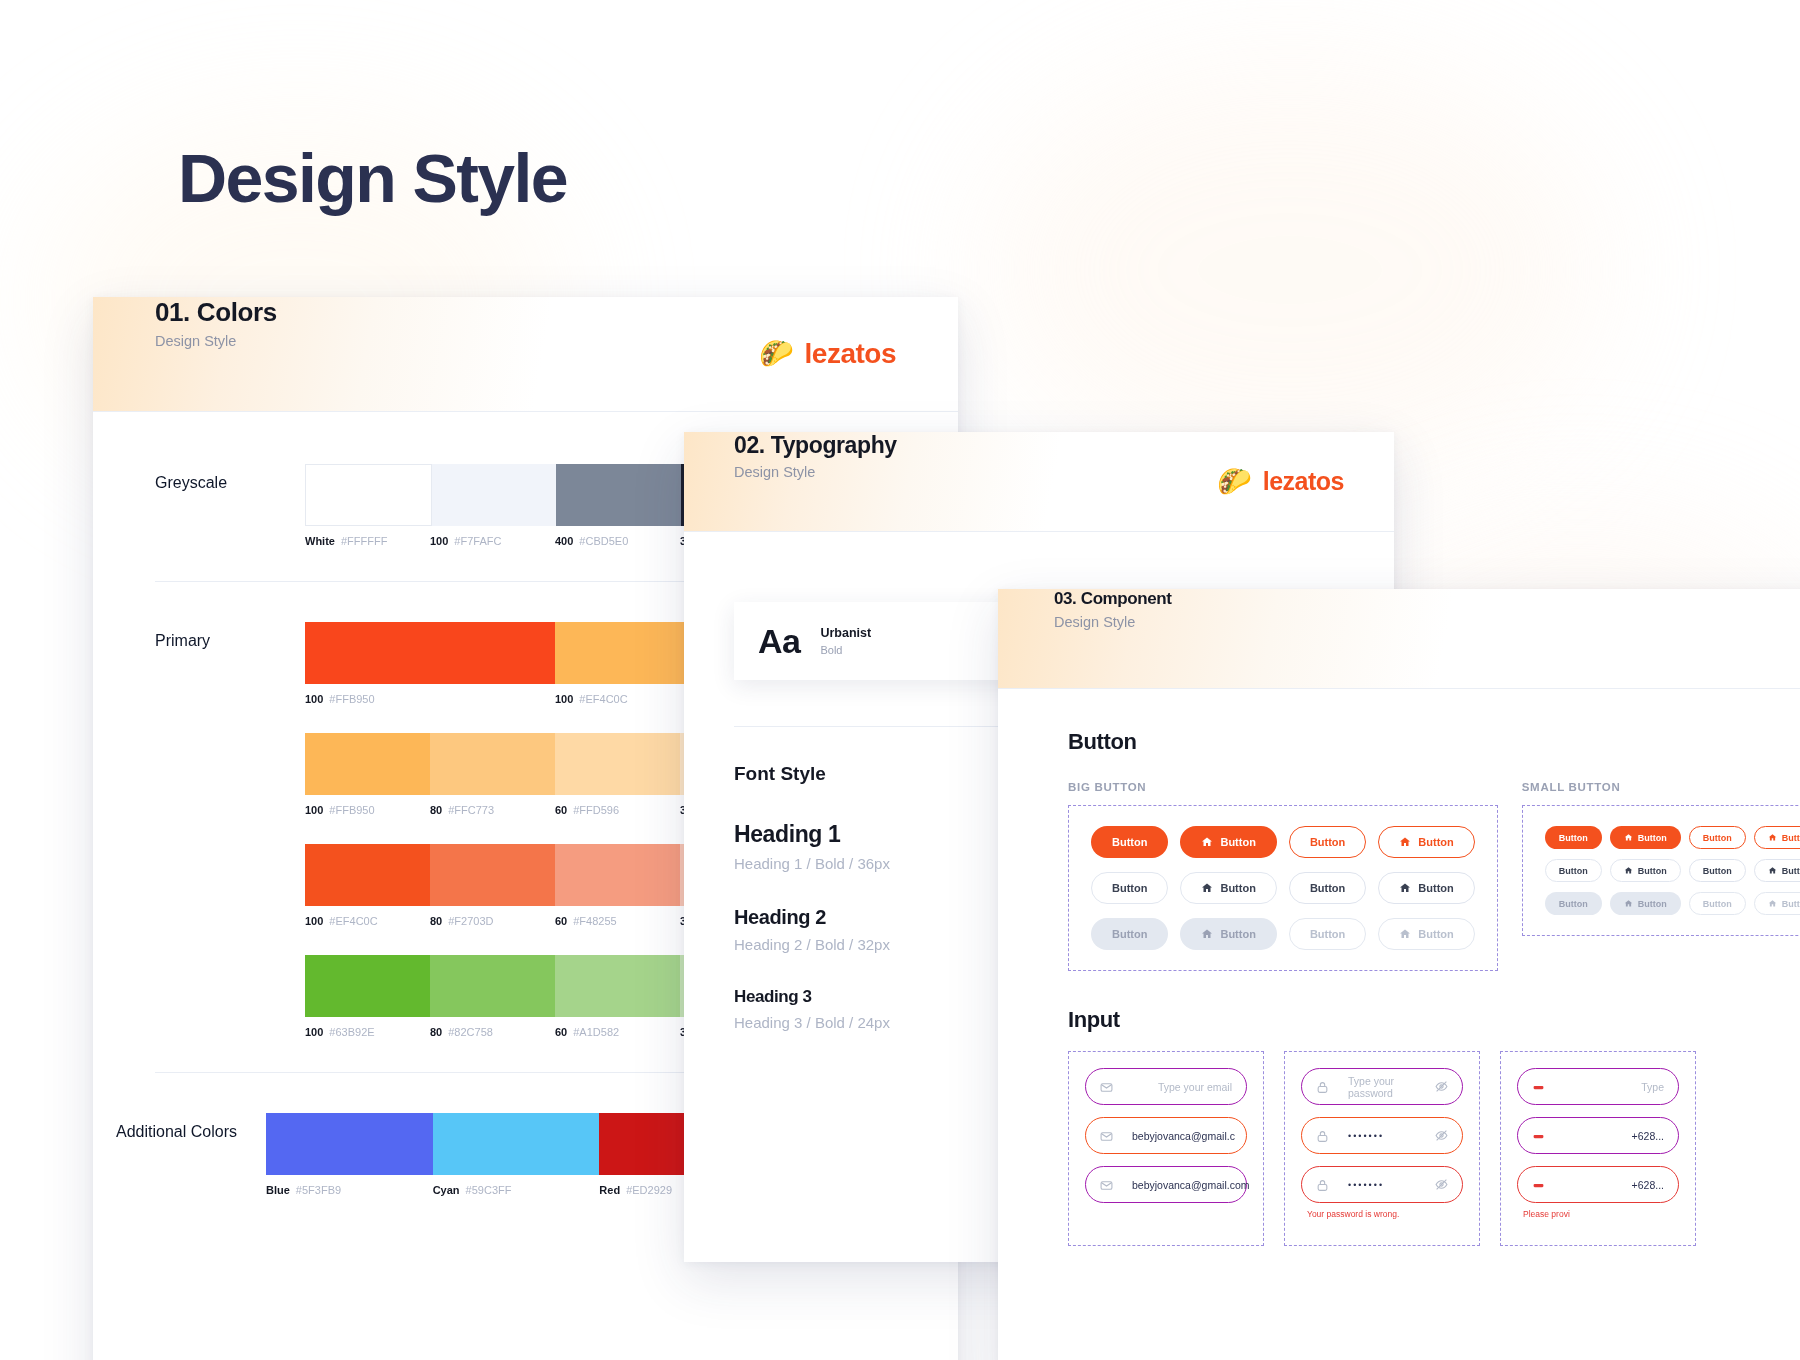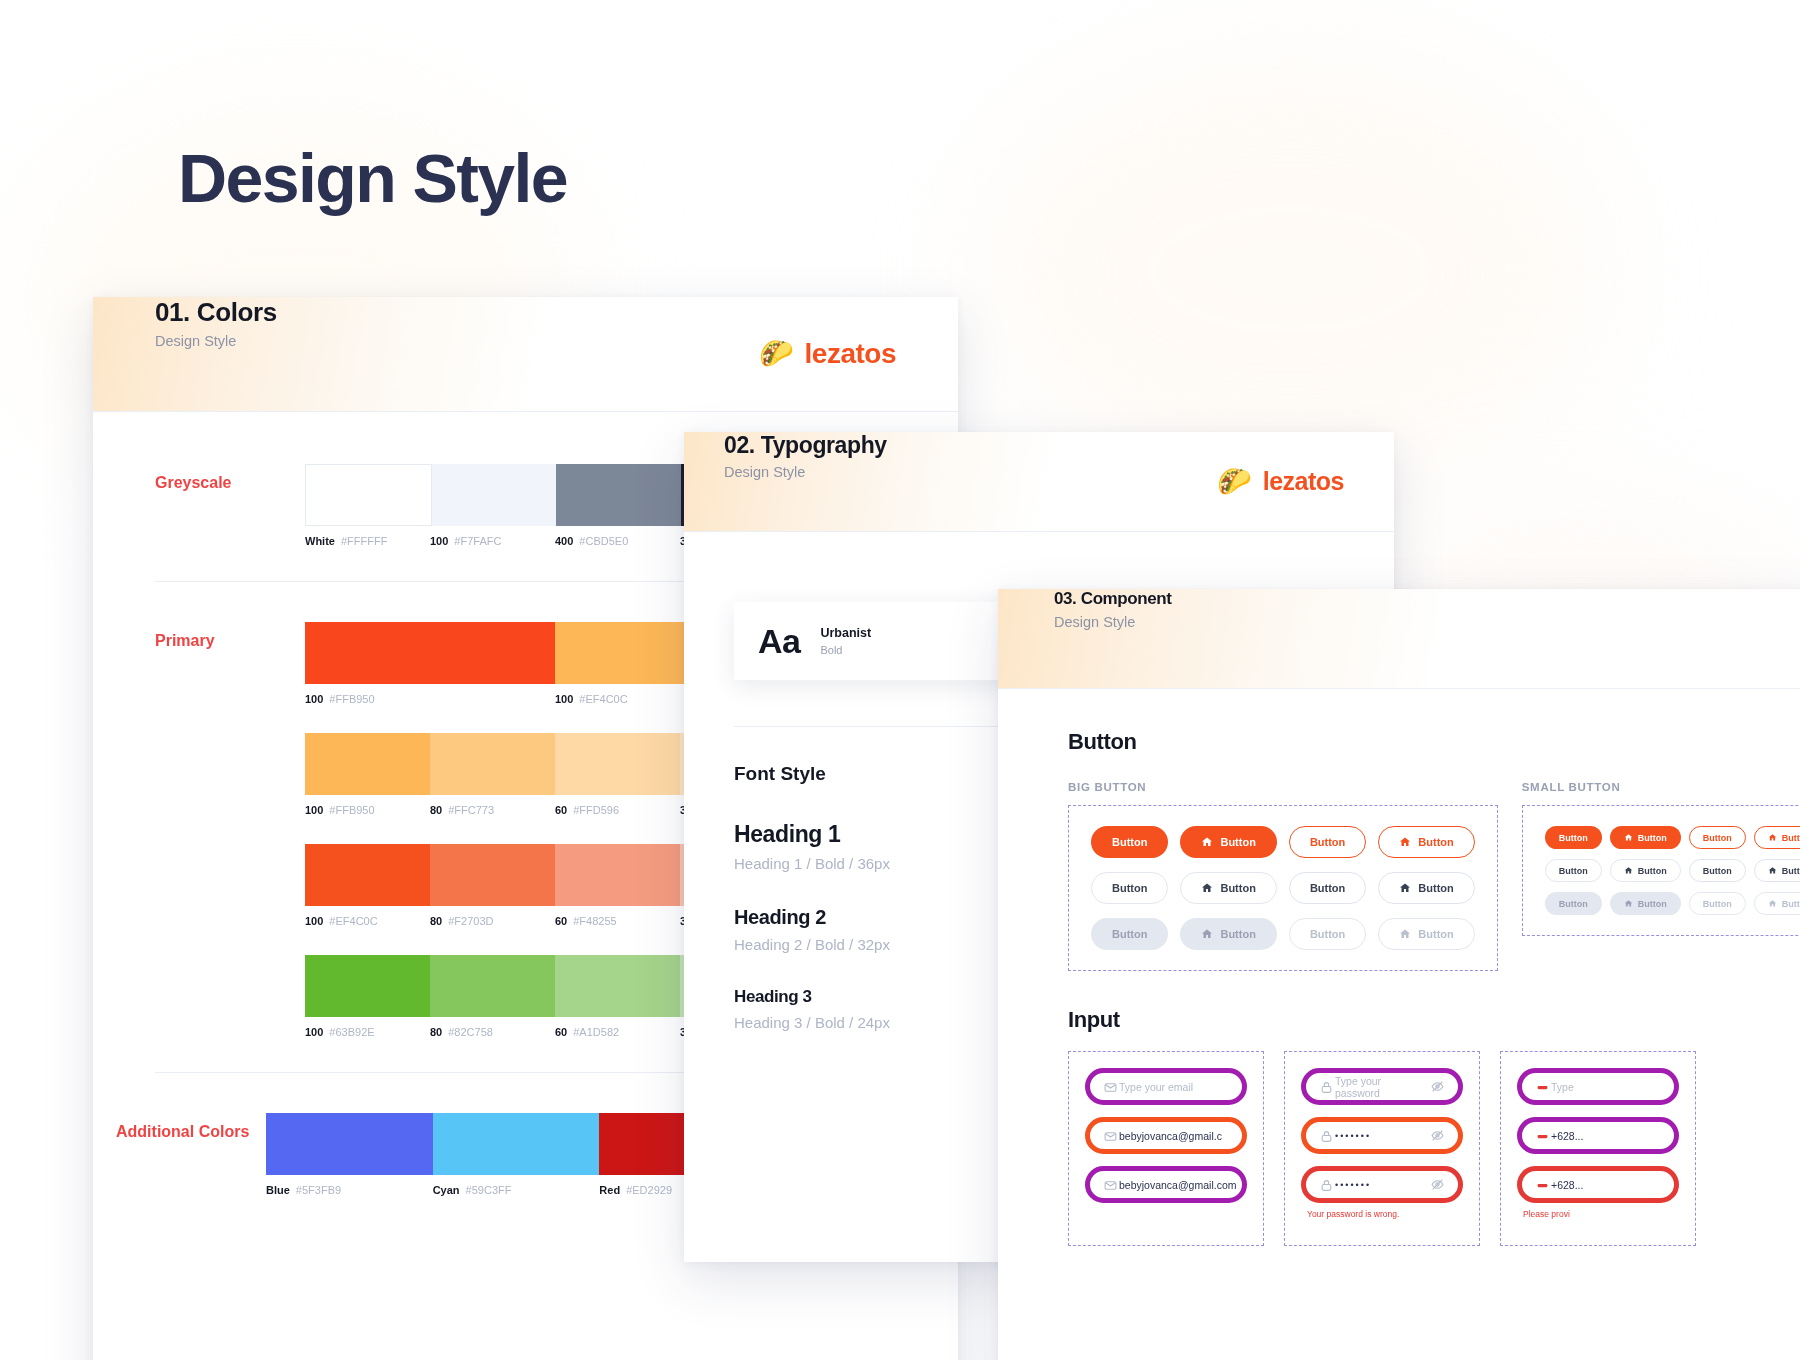--- a/index.html
+++ b/index.html
@@ -38,37 +38,37 @@
   .card-head .titles { padding-left:62px; }
   .card-head h2 { font-size:26px; font-weight:700; color:#141824; letter-spacing:-.4px; }
   .card-head .sub { font-size:14.5px; color:#8d93a6; margin-top:5px; }
   .brand { display:flex; align-items:center; gap:10px; padding-right:62px; }
   .brand .logo-text { font-size:28px; font-weight:700; color:#f4511e; letter-spacing:-.5px; }
   .taco { font-size:28px; line-height:1; }
 
   
   #card-colors { left:93px; top:297px; width:865px; height:1120px; }
   .sec { display:flex; align-items:flex-start; padding:0 0 0 62px; }
-  .sec-label { width:150px; font-size:16px; font-weight:700; color:#ef4444; padding-top:10px; flex:none; }
+  .sec-label { width:150px; font-size:16px; font-weight:400; color:#0f172a; padding-top:10px; flex:none; }
   .sec-body { flex:1; }
   .divider { height:1px; background:#e9edf4; margin:0 0 0 62px; }
 
   .swatch-row { display:flex; width:500px; }
   .sw { height:62px; flex:1 1 0; }
   .sw.white-sw { border:1px solid #e6eaf1; }
   .labels { display:flex; width:500px; margin-top:9px; }
   .lab { flex:1 1 0; font-size:11px; white-space:nowrap; }
   .lab .tone { font-weight:700; color:#141824; }
   .lab .hex { color:#aeb5c6; margin-left:6px; }
 
   
   #card-typo { left:684px; top:432px; width:710px; height:830px; }
   #card-typo .card-head { height:100px; }
   #card-typo .card-head h2 { font-size:23px; }
-  #card-typo .card-head .titles { padding-left:40px; }
+  #card-typo .card-head .titles { padding-left:50px; }
   #card-typo .brand { padding-right:50px; }
   #card-typo .brand .logo-text { font-size:25px; }
   .typo-body { padding:44px 50px 0 50px; }
   .typo-h { font-size:19px; font-weight:700; color:#141824; }
   .fonttype-grid { display:flex; gap:22px; margin-top:26px; }
   .ft-card {
     flex:1; min-width:185px; height:78px; background:#fff;
     box-shadow:0 6px 22px rgba(40,50,90,.10);
     display:flex; align-items:center; gap:20px; padding:0 24px;
   }
@@ -111,23 +111,23 @@
   .btn.ghost2 { background:#fff; color:#3a4152; border:1px solid #dfe4ee; }
   .btn.muted { background:#e3e8f0; color:#9aa1b4; }
   .btn.muted-o { background:#fff; color:#b9c0ce; border:1px solid #e3e8f0; }
   .bi { width:12px; height:12px; display:inline-block; }
   .bi.sm { width:9px; height:9px; }
 
   .input-h { font-size:22px; font-weight:700; color:#141824; letter-spacing:-.4px; margin-top:36px; }
   .input-cols { display:flex; gap:20px; margin-top:18px; }
   .input-box { border:1px dashed #9b8ede; padding:16px 16px; width:196px; flex:none; }
   .fld {
-    display:flex; align-items:center; gap:3px;
-    height:37px; border-radius:999px; border:5px solid #a21caf;
-    background:#fff; padding:0 14px; margin-bottom:12px; font-size:10.5px;
+    display:flex; align-items:center; gap:20px;
+    height:37px; border-radius:999px; border:1px solid #a21caf;
+    background:#fff; padding:0 14px; margin-bottom:12px; font-size:10.5px;justify-content:space-between;
   }
   .fld.active { border-color:#f4511e; }
   .fld.error  { border-color:#e53935; }
   .fld .ph { color:#b3bac8; }
   .fld .val { color:#2b3151; }
   .fld .dots { color:#2b3151; letter-spacing:2px; font-size:9px; }
   .fld .eye { margin-left:auto; color:#b3bac8; }
   .err-txt { font-size:8.5px; color:#e53935; margin:-6px 0 10px 6px; }
   svg { display:block; }
 </style>

